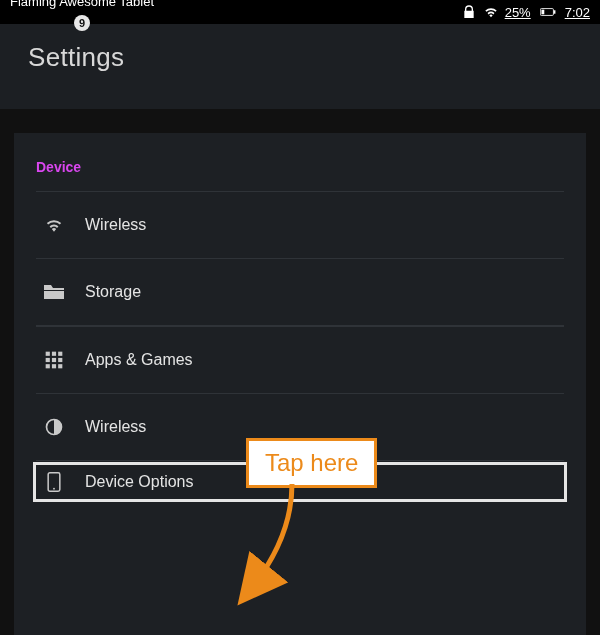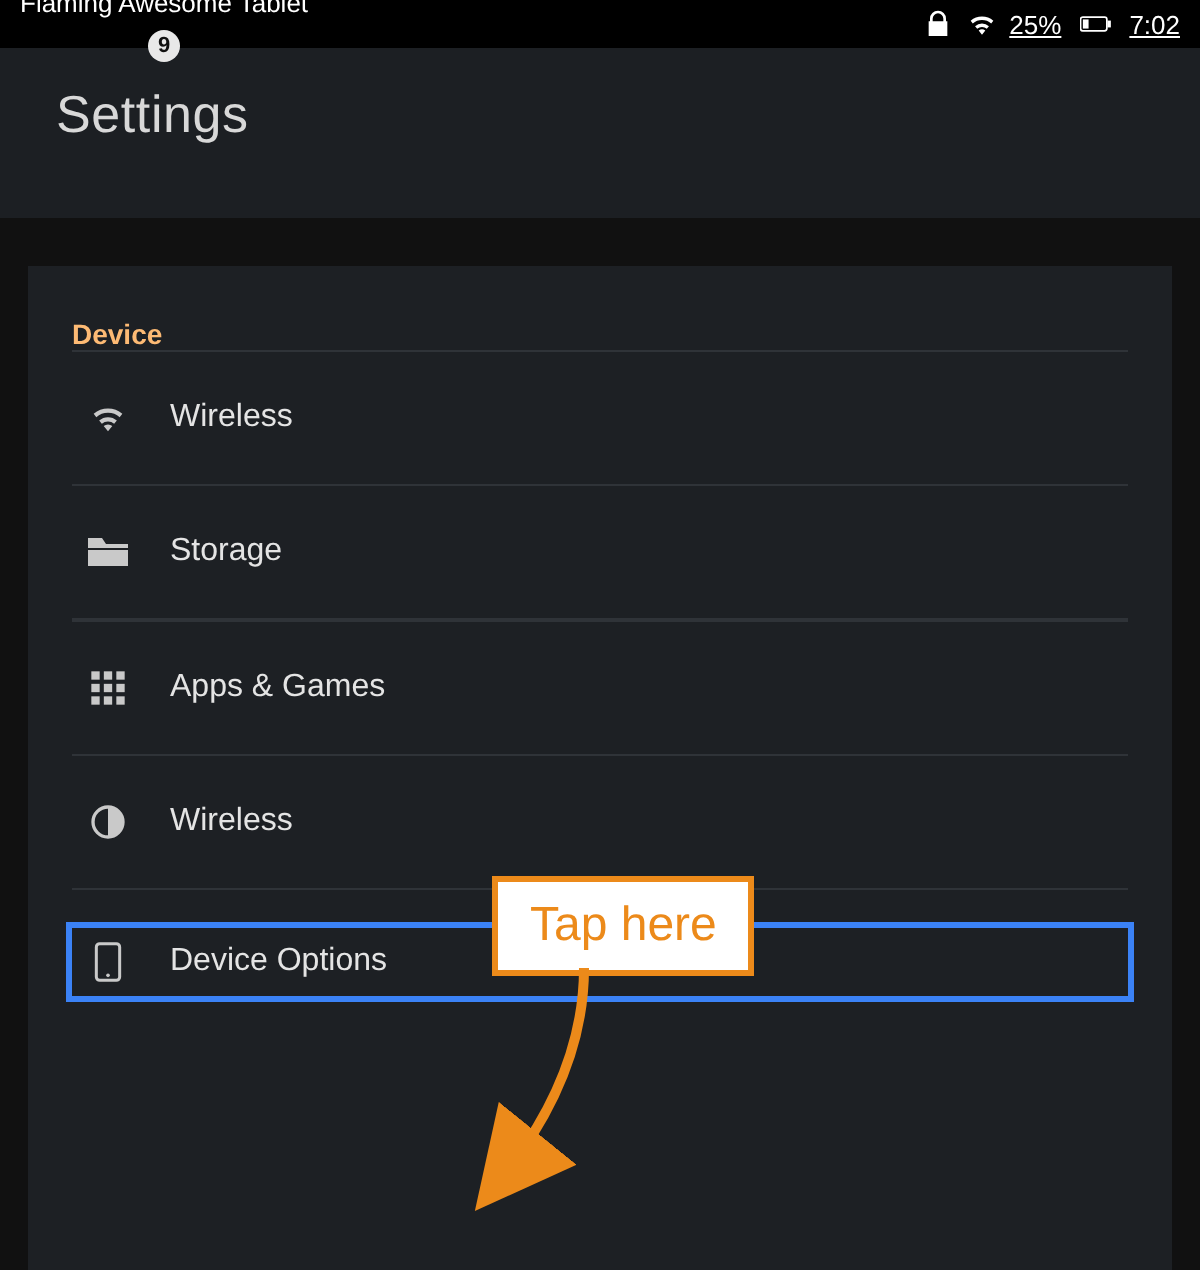--- a/index.html
+++ b/index.html
@@ -50,46 +50,47 @@
       background: #111;
       padding: 24px 14px 0;
       height: calc(100% - 24px - 70px);
     }
     .panel {
       background: #1d2024;
       padding: 26px 22px 10px;
       height: 100%;
     }
     .section-title {
-      color: #fdba74;
+      color: #d946ef;
       font-size: 14px;
       font-weight: 700;
+      margin-bottom: 16px;
     }
     .divider { border: none; border-top: 1px solid #2f3338; margin: 0; }
     .row {
       display: flex;
       align-items: center;
       padding: 22px 4px;
       gap: 17px;
       cursor: pointer;
     }
     .row .icon {
       width: 28px; height: 22px;
       display:flex; align-items:center; justify-content:center;
       color:#c9c9c9;
     }
     .row .icon svg { width: 24px; height: 20px; }
     .row .label {
       color: #e4e4e4;
       font-size: 16px;
     }
     .row.highlighted {
-      border: 3px solid #3b82f6;
+      border: 3px solid #e5e5e5;
       padding: 6px 4px;
-      margin: 16px -3px;
+      margin: 1px -3px;
     }
     
     .callout {
       position: absolute;
       background: #fff;
       border: 3px solid #ec8a1a;
       color: #ec8a1a;
       font-size: 24px;
       padding: 8px 16px;
       top: 438px;

